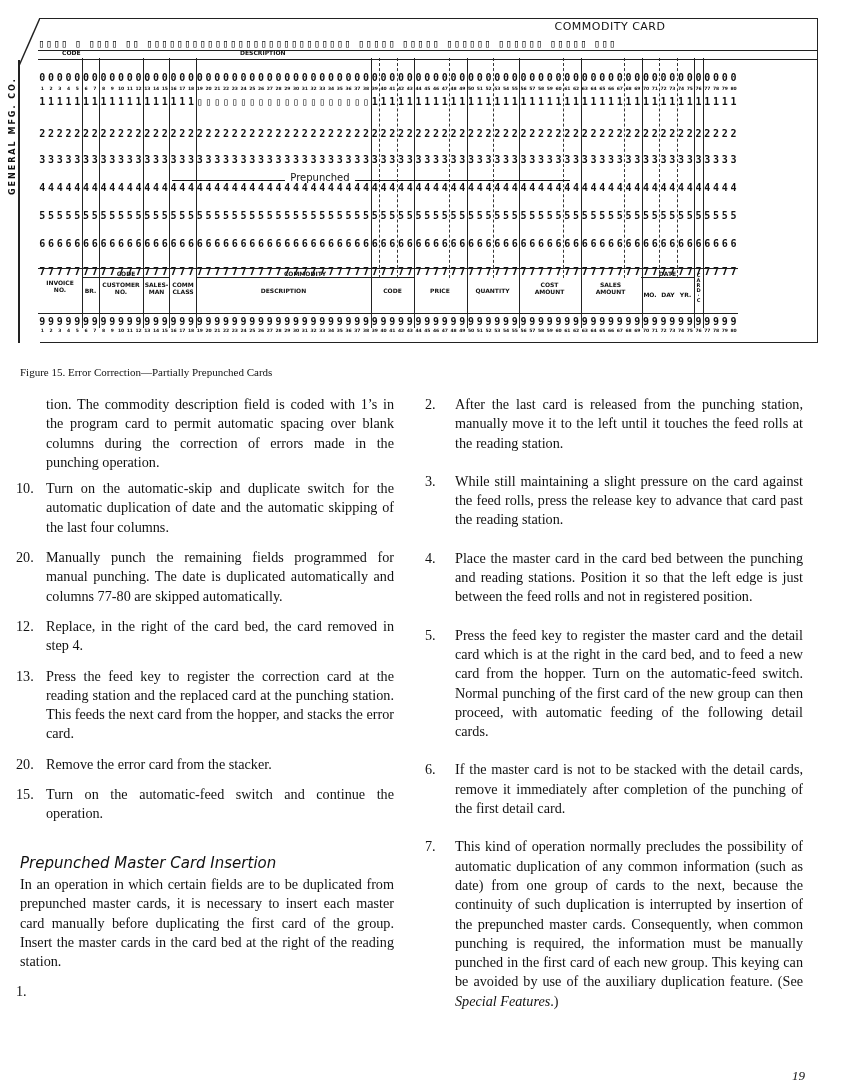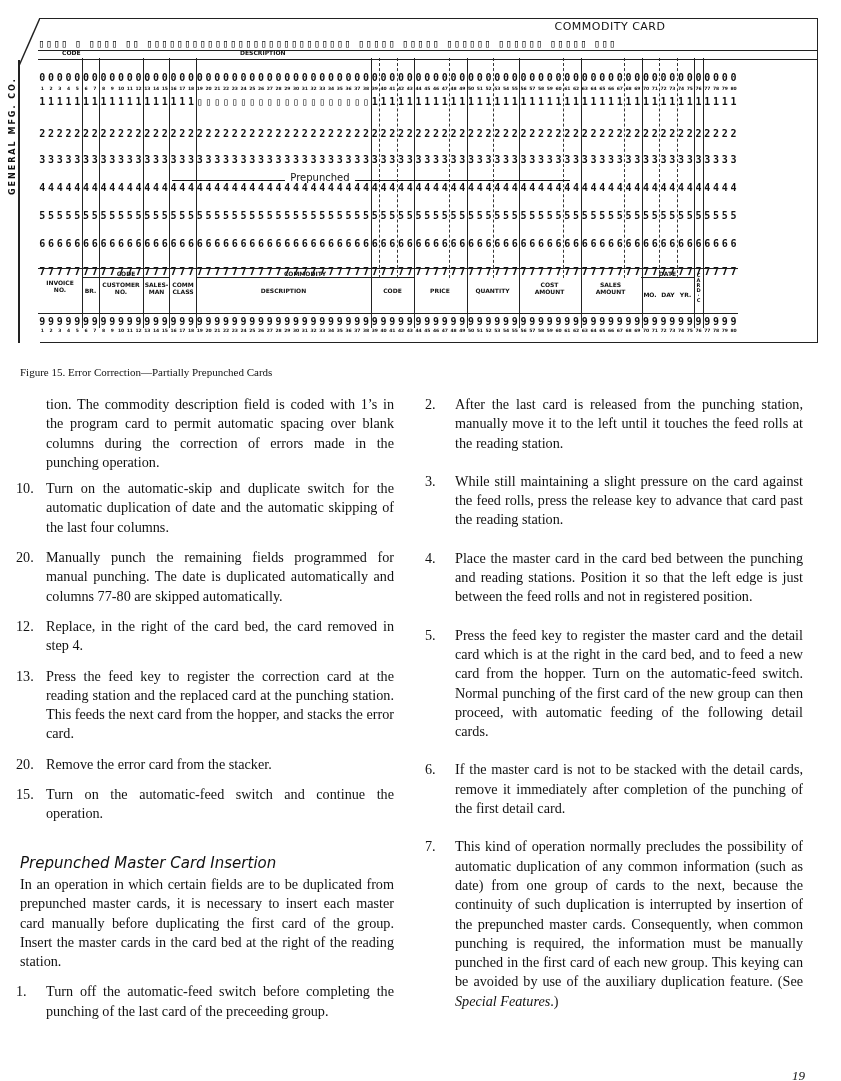--- a/index.html
+++ b/index.html
@@ -157,21 +157,20 @@
   <div class="item">
     <span class="num">15.</span>
     <span>Turn on the automatic-feed switch and continue the operation.</span>
   </div>
 
   <div class="section-heading">Prepunched Master Card Insertion</div>
   <div class="para">In an operation in which certain fields are to be duplicated from prepunched master cards, it is necessary to insert each master card manually before duplicating the first card of the group. Insert the master cards in the card bed at the right of the reading station.</div>
 
   <div class="item">
     <span class="num">1.</span>
-    <span>Turn off the automatic-feed switch before completing the punching of the last card of the preceeding group.</span>
   </div>
 </div>
 
 <div class="col col-right">
   <div class="item right-item">
     <span class="num">2.</span>
     <span>After the last card is released from the punching station, manually move it to the left until it touches the feed rolls at the reading station.</span>
   </div>
   <div class="item right-item">
     <span class="num">3.</span>

